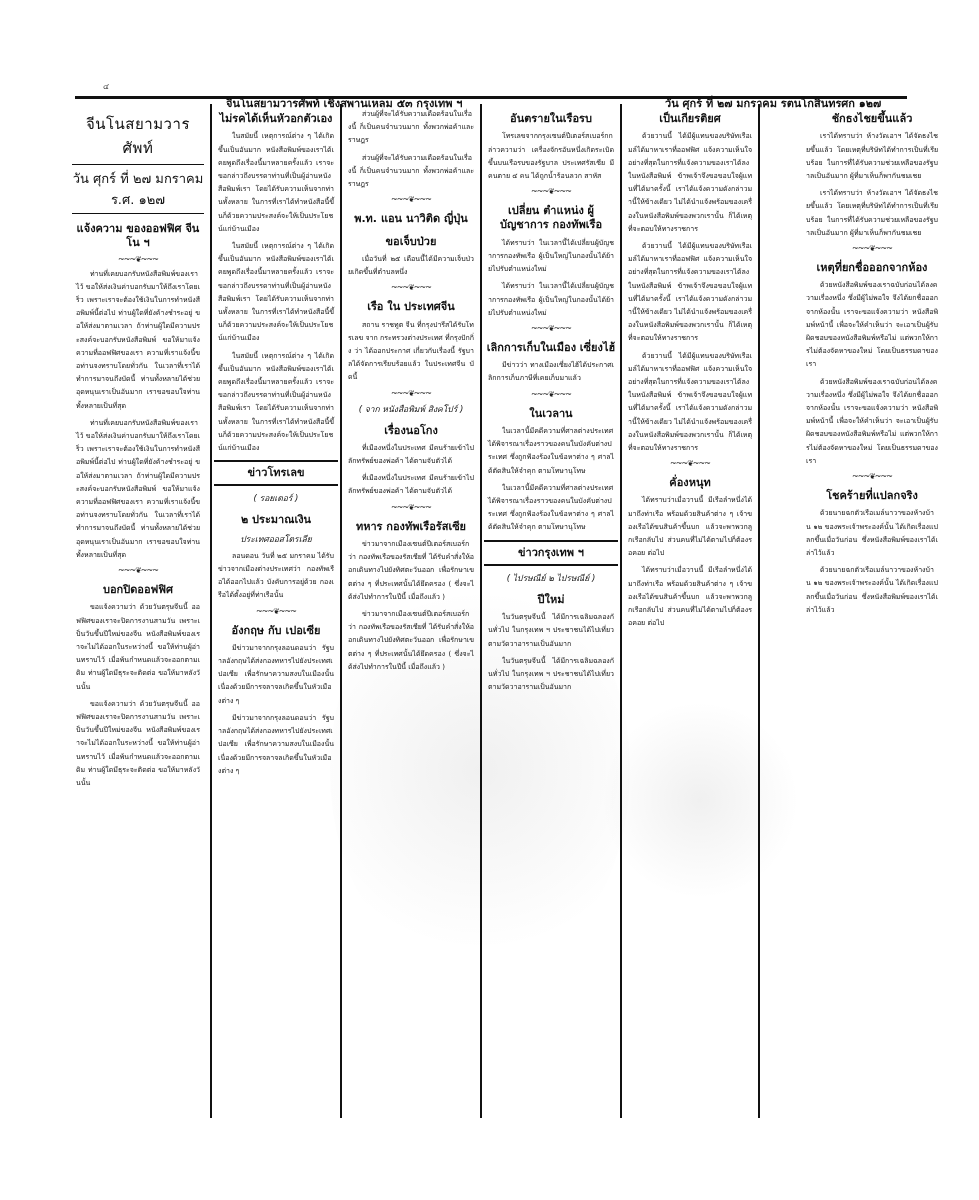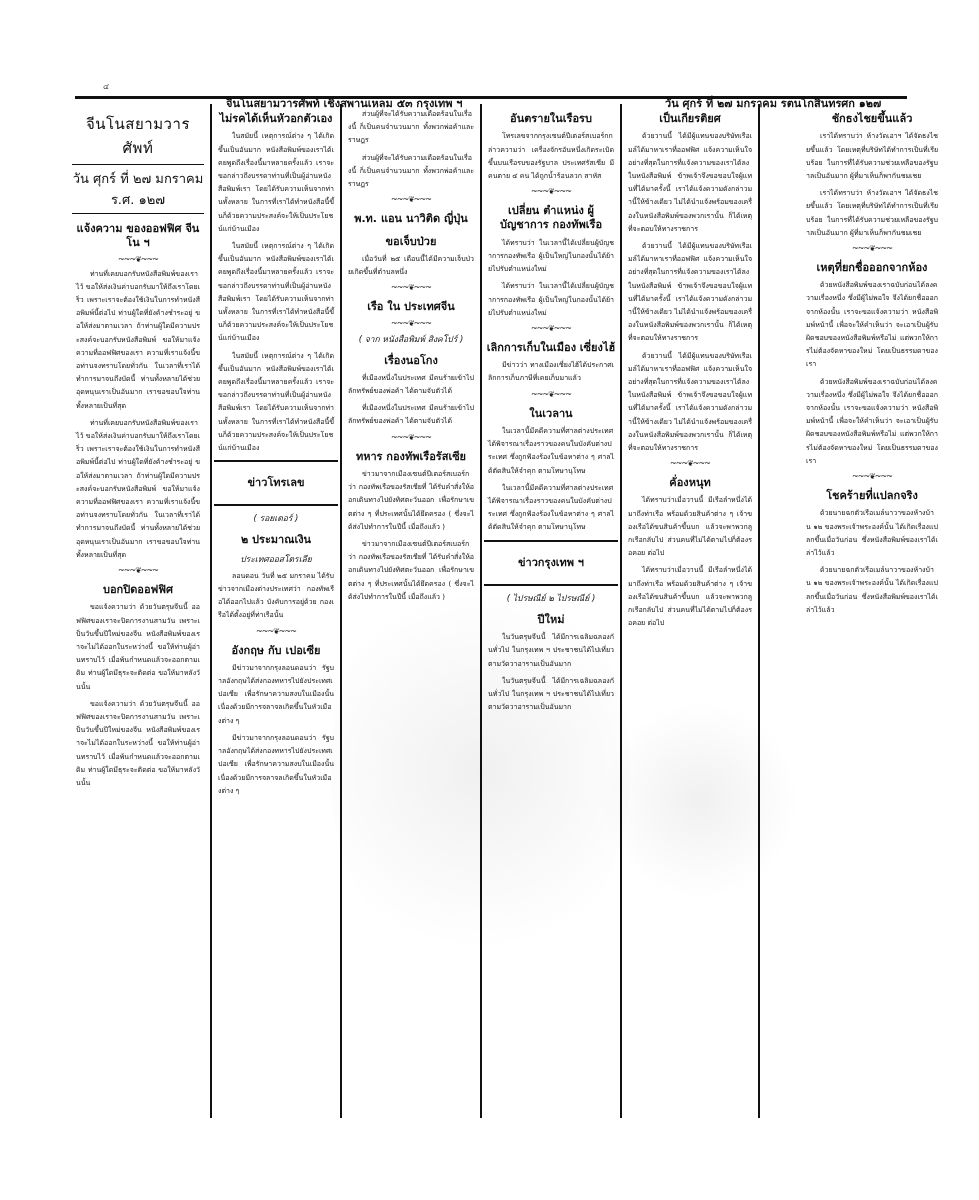--- a/index.html
+++ b/index.html
@@ -18,21 +18,21 @@
   .c3 { left:344px; width:134px; }
   .c4 { left:484px; width:134px; }
   .c5 { left:624px; width:132px; }
   .c6 { left:802px; width:140px; }
   .masthead { font-size:15px; text-align:center; letter-spacing:0.5px; margin:8px 0 4px; }
   .dateline { font-size:13px; text-align:center; border-top:1.5px solid #111; border-bottom:1.5px solid #111; padding:3px 0; margin:4px 0 6px; }
   .headline { font-size:11px; font-weight:bold; text-align:center; margin:8px 0 4px; line-height:1.3; }
   .sub { font-size:8.5px; text-align:center; margin:3px 0;font-style:italic; }
   .orn { text-align:center; font-size:8px; letter-spacing:-1px; margin:4px 0; color:#222; }
   .body { font-size:7px; line-height:13.2px; text-align:justify; text-indent:14px; margin:4px; word-break:break-all; }
-  .box-rule { border-top:2px solid #111; border-bottom:2px solid #111; margin:5px 0; padding:12px 0; }
+  .box-rule { border-top:2px solid #111; border-bottom:2px solid #111; margin:5px 0; padding:2px 0; }
   .speckle { position:absolute; border-radius:50%; background:radial-gradient(circle, rgba(0,0,0,0.06), rgba(0,0,0,0) 70%); pointer-events:none; }
 </style>
 </head>
 <body>
 
 <div class="page">
 
   <div class="page-num">๔</div>
   <div class="folio folio-left">จีนโนสยามวารศัพท์ เชิงสพานเหลม ๕๓ กรุงเทพ ฯ</div>
   <div class="folio folio-right">วัน ศุกร์ ที่ ๒๗ มกราคม รตนโกสินทรศก ๑๒๗</div>
@@ -77,20 +77,21 @@
 
   <div class="col c3">
     <p class="body">ส่วนผู้ที่จะได้รับความเดือดร้อนในเรื่องนี้ ก็เป็นคนจำนวนมาก ทั้งพวกพ่อค้าและราษฎร</p>
     <p class="body">ส่วนผู้ที่จะได้รับความเดือดร้อนในเรื่องนี้ ก็เป็นคนจำนวนมาก ทั้งพวกพ่อค้าและราษฎร</p>
     <div class="orn">~~~❦~~~</div>
     <div class="headline">พ.ท. แอน นาวิติด ญี่ปุ่น</div>
     <div class="headline">ขอเจ็บป่วย</div>
     <p class="body">เมื่อวันที่ ๒๕ เดือนนี้ได้มีความเจ็บป่วยเกิดขึ้นที่ตำบลหนึ่ง</p>
     <div class="orn">~~~❦~~~</div>
     <div class="headline">เรือ ใน ประเทศจีน</div>
+    <p class="body">สถาน ราชทูต จีน ที่กรุงปารีสได้รับโทรเลข จาก กระทรวงต่างประเทศ ที่กรุงปักกิ่ง ว่า ได้ออกประกาศ เกี่ยวกับเรื่องนี้ รัฐบาลได้จัดการเรียบร้อยแล้ว ในประเทศจีน บัดนี้</p>
     <div class="orn">~~~❦~~~</div>
     <div class="sub">( จาก หนังสือพิมพ์ สิงคโปร์ )</div>
     <div class="headline">เรื่องนอโกง</div>
     <p class="body">ที่เมืองหนึ่งในประเทศ มีคนร้ายเข้าไปลักทรัพย์ของพ่อค้า ได้ตามจับตัวได้</p>
     <p class="body">ที่เมืองหนึ่งในประเทศ มีคนร้ายเข้าไปลักทรัพย์ของพ่อค้า ได้ตามจับตัวได้</p>
     <div class="orn">~~~❦~~~</div>
     <div class="headline">ทหาร กองทัพเรือรัสเซีย</div>
     <p class="body">ข่าวมาจากเมืองเซนต์ปีเตอร์สเบอร์ก ว่า กองทัพเรือของรัสเซียที่ ได้รับคำสั่งให้ออกเดินทางไปยังทิศตะวันออก เพื่อรักษาเขตต่าง ๆ ที่ประเทศนั้นได้ยึดครอง ( ซึ่งจะได้ส่งไปทำการในปีนี้ เมื่อถึงแล้ว )</p>
     <p class="body">ข่าวมาจากเมืองเซนต์ปีเตอร์สเบอร์ก ว่า กองทัพเรือของรัสเซียที่ ได้รับคำสั่งให้ออกเดินทางไปยังทิศตะวันออก เพื่อรักษาเขตต่าง ๆ ที่ประเทศนั้นได้ยึดครอง ( ซึ่งจะได้ส่งไปทำการในปีนี้ เมื่อถึงแล้ว )</p>
   </div>

